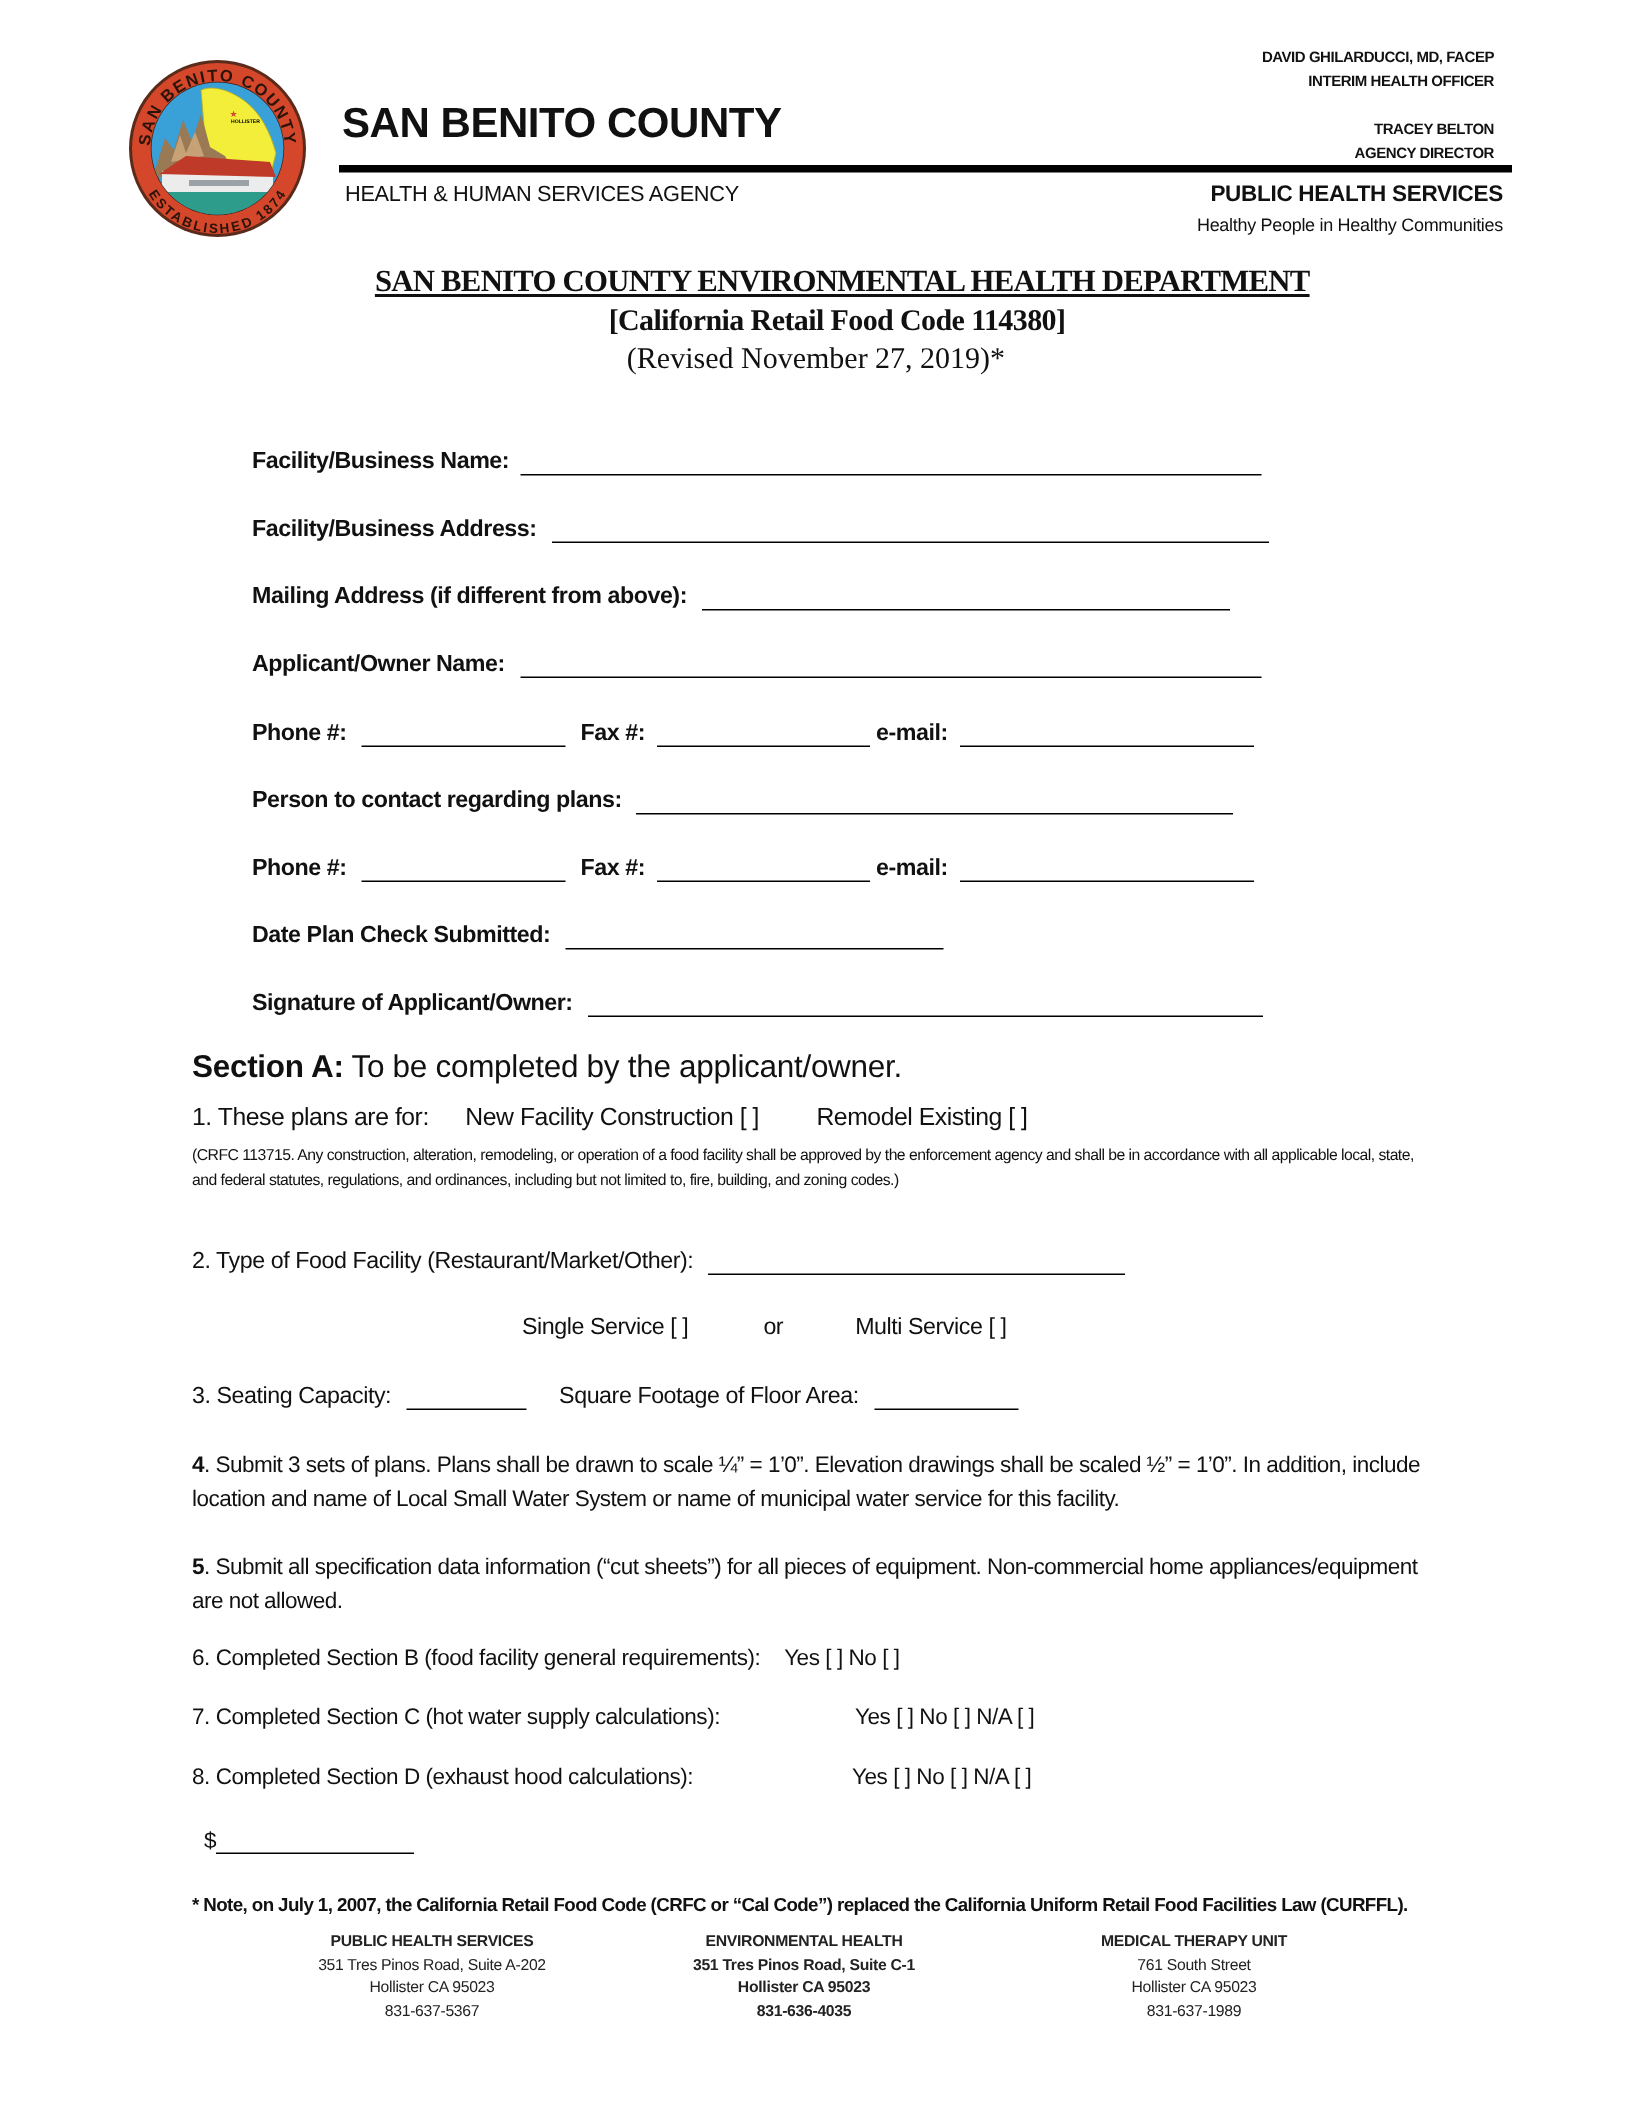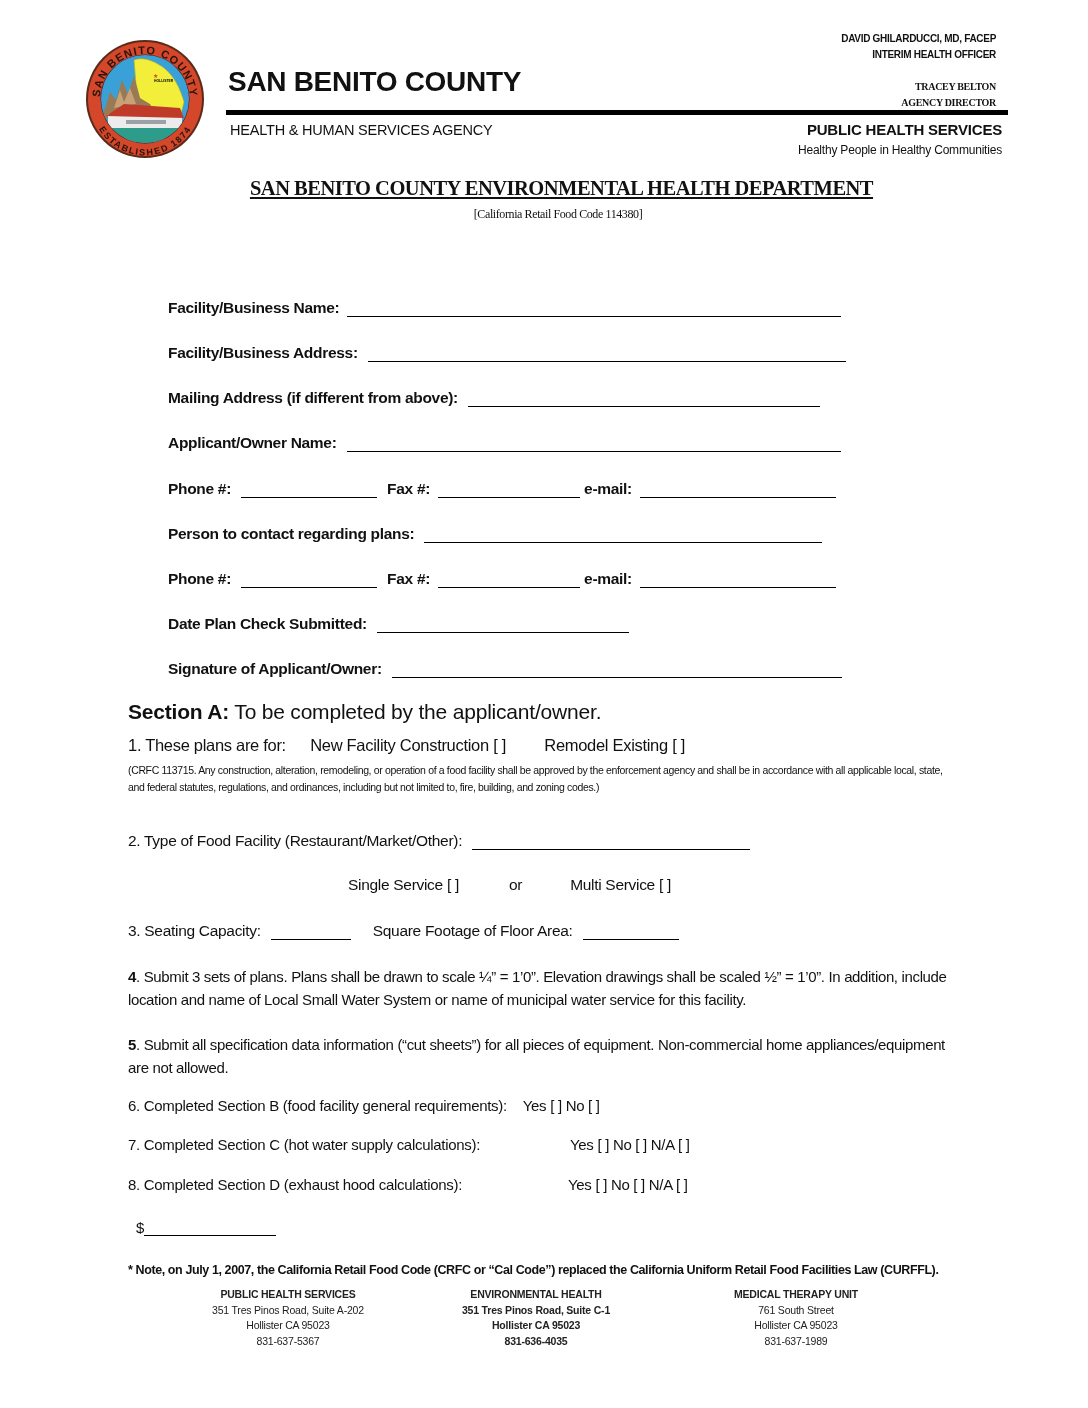--- a/index.html
+++ b/index.html
@@ -7,28 +7,28 @@
   .abs { position: absolute; }
   .lib { font-family: "Liberation Sans", sans-serif; }
 
   
   #logo { left: 84px; top: 38px; width: 122px; height: 122px; }
   #county-title { left: 228px; top: 66px; font-size: 28px; font-weight: bold; letter-spacing: -0.3px; font-family: "Liberation Sans", sans-serif; }
   #header-rule { left: 226px; top: 110px; width: 782px; height: 5px; background: #000; }
   #agency-name { left: 230px; top: 122px; font-size: 14.5px; letter-spacing: -0.2px; }
   .officer { right: 92px; font-size: 10px; font-weight: bold; text-align: right; letter-spacing: -0.3px; line-height: 16px; }
   #officer-1 { top: 31px; }
-  #officer-2 { top: 79px; font-family: Liberation Serif, serif; }
+  #officer-2 { top: 79px; }
   #phs-title { right: 86px; top: 121px; font-size: 15px; font-weight: bold; letter-spacing: -0.2px; }
   #phs-slogan { right: 86px; top: 143px; font-size: 12px; letter-spacing: -0.2px; }
 
   
   #title-block { left: 0; width: 1088px; top: 176px; text-align: center; font-family: "Liberation Serif", serif; }
   #title-block .t1, #title-block .t2 { font-size: 20.5px; font-weight: bold; text-decoration: underline; line-height: 25px; letter-spacing: -0.5px; padding-left: 35px; }
-  #title-block .t3 { font-size: 12px; font-weight: normal; line-height: 26px; letter-spacing: -0.4px; padding-left: 28px; }
+  #title-block .t3 { font-size: 20px; font-weight: bold; line-height: 26px; letter-spacing: -0.4px; padding-left: 28px; }
   #title-block .t4 { font-size: 20px; line-height: 24px; }
 
   
   .field { position: absolute; left: 128px; display: flex; align-items: flex-end; font-size: 15.5px; font-weight: bold; letter-spacing: -0.3px; }
   .field .lbl { white-space: nowrap; margin-left: 40px; }
   .line { display: inline-block; border-bottom: 1.6px solid #000; height: 18px; }
 
   #section-a-heading { left: 128px; top: 700px; font-size: 21px; letter-spacing: -0.2px; }
   #section-a-heading b { font-weight: bold; }
   .q { position: absolute; left: 128px; font-size: 15.5px; letter-spacing: -0.3px; white-space: nowrap; }
@@ -88,20 +88,21 @@
 <div id="officer-2" class="abs officer">
   <div>TRACEY BELTON</div>
   <div>AGENCY DIRECTOR</div>
 </div>
 <div id="phs-title" class="abs">PUBLIC HEALTH SERVICES</div>
 <div id="phs-slogan" class="abs">Healthy People in Healthy Communities</div>
 
 <div id="title-block" class="abs">
   <div class="t1">SAN BENITO COUNTY ENVIRONMENTAL HEALTH DEPARTMENT</div>
   <div class="t3">[California Retail Food Code 114380]</div>
+  <div class="t4">(Revised November 27, 2019)*</div>
 </div>
 
 <div class="field" style="top:298px">
   <span class="lbl">Facility/Business Name:</span>
   <span class="line" style="width:494px;margin-left:8px"></span>
 </div>
 <div class="field" style="top:343px">
   <span class="lbl">Facility/Business Address:</span>
   <span class="line" style="width:478px;margin-left:10px"></span>
 </div>

